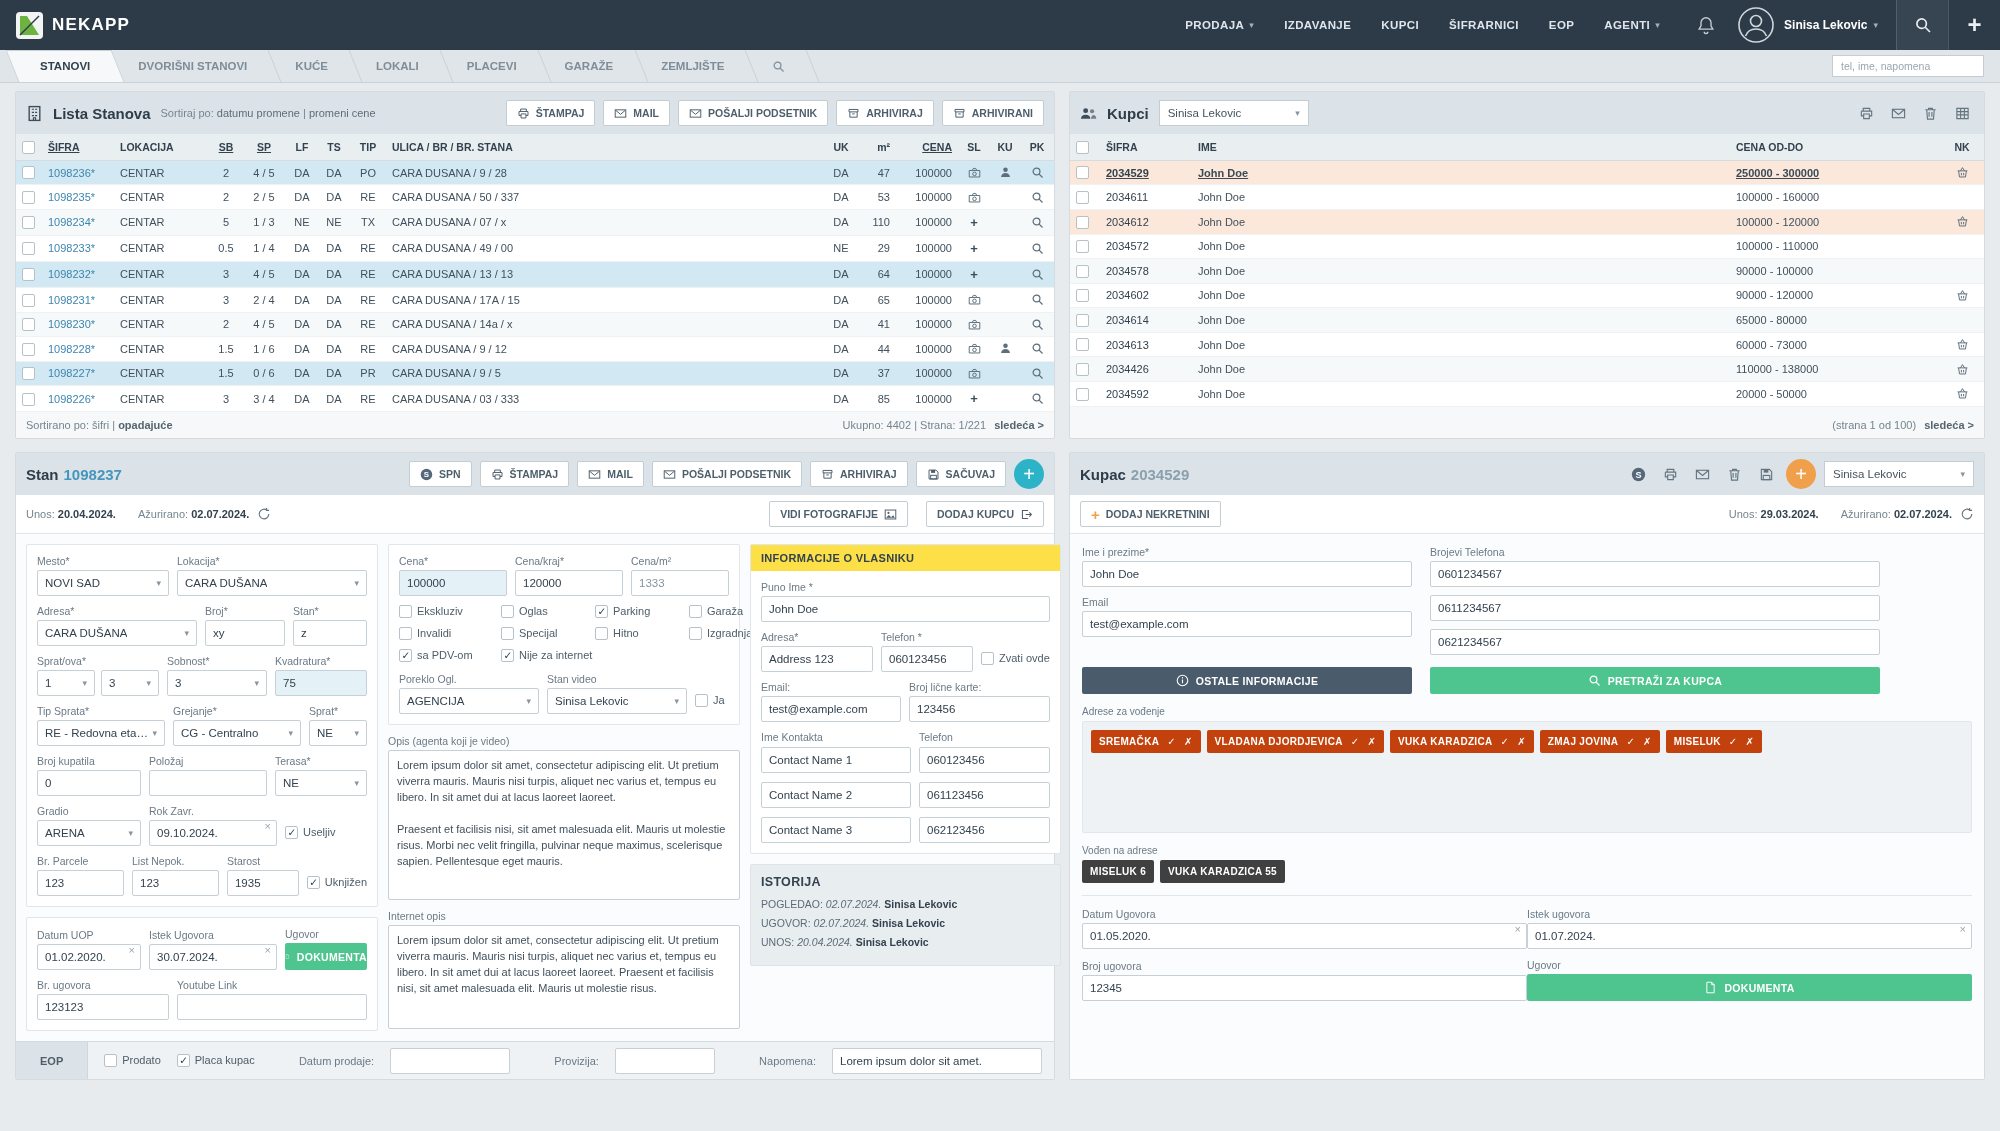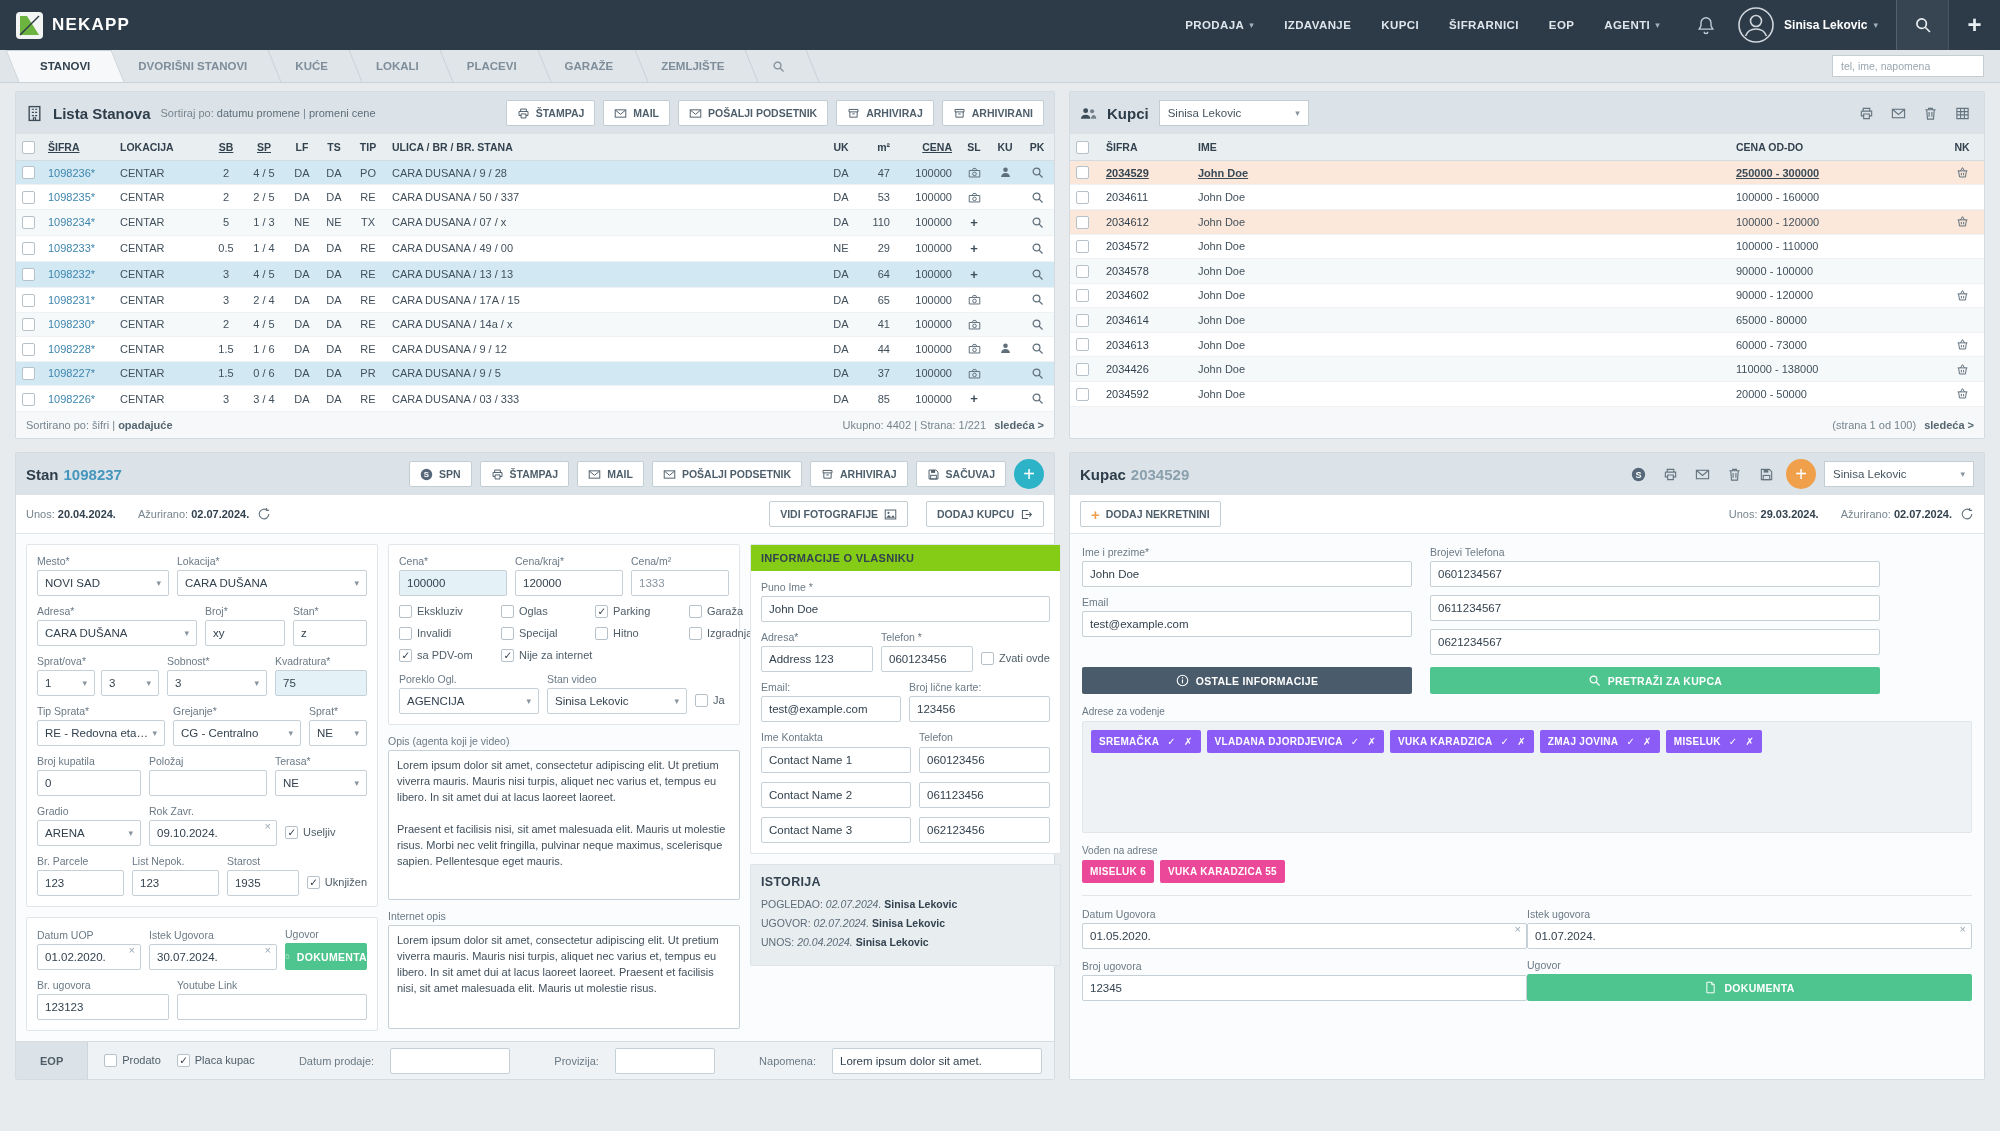--- a/index.html
+++ b/index.html
@@ -118,21 +118,21 @@
 .ta.h105{height:104px}
 .ta::-webkit-scrollbar{width:10px;background:#edf1f3}
 .ta::-webkit-scrollbar-thumb{background:#5c6c78}
 .btn-green{background:#4ec48e;color:#fff;border:none;height:27px;font-size:10.5px;font-weight:bold;display:inline-flex;align-items:center;justify-content:center;gap:7px;cursor:pointer;border-radius:2px;font-family:inherit;letter-spacing:.3px}
 .btn-green svg{width:13px;height:13px}
 .btn-dark{background:#4a5b6c;color:#fff;border:none;height:27px;font-size:10.5px;font-weight:bold;display:inline-flex;align-items:center;justify-content:center;gap:7px;cursor:pointer;border-radius:2px;font-family:inherit;letter-spacing:.3px}
 .btn-dark svg{width:13px;height:13px}
 
 
 .ownerbox{border:1px solid #e0e6ea;background:#fff;padding-bottom:10px;border-radius:2px}
-.owner-head{background:#84cc16;font-size:11px;font-weight:bold;color:#33424f;padding:7px 10px;margin-bottom:10px;letter-spacing:.3px}
+.owner-head{background:#fde047;font-size:11px;font-weight:bold;color:#33424f;padding:7px 10px;margin-bottom:10px;letter-spacing:.3px}
 .ownerbox .inner{padding:0 10px}
 .contacts-head{display:flex;gap:8px;font-size:10.5px;color:#6b7a86;margin:4px 0 4px}
 .contacts-head .c1{width:150px}
 .istbox{background:#e8edf0;border:1px solid #dde4e9;padding:10px;border-radius:2px}
 .ist-title{font-weight:bold;font-size:12.5px;color:#33424f;margin-bottom:9px;letter-spacing:.3px}
 .ist-row{font-size:10.5px;color:#5c6c78;margin-bottom:7px}
 .ist-row i{margin:0 3px}
 .ist-row b{color:#33424f}
 
 
@@ -142,23 +142,23 @@
 .eopbar .sp{flex:1}
 
 
 .kform{padding:12px;display:flex;flex-direction:column;gap:12px;background:#fbfcfd;flex:1}
 .ktop,.kbtns{display:grid;grid-template-columns:330px 450px;gap:18px}
 .kcol{display:flex;flex-direction:column;gap:9px}
 .phones{display:flex;flex-direction:column;gap:8px}
 .ksec>label{font-size:10px;color:#6b7a86;margin-bottom:4px;display:block}
 .tagbox{background:#eef2f4;border:1px solid #e0e6ea;min-height:112px;padding:8px;display:flex;flex-wrap:wrap;gap:6px;align-content:flex-start;border-radius:2px}
 .tagbox.flat{background:transparent;border:none;min-height:auto;padding:0}
-.tag{background:#8b5cf6;color:#fff;font-size:10px;font-weight:bold;padding:5px 8px;display:inline-flex;align-items:center;gap:8px;border-radius:2px;letter-spacing:.3px;height:23px}
+.tag{background:#c2410c;color:#fff;font-size:10px;font-weight:bold;padding:5px 8px;display:inline-flex;align-items:center;gap:8px;border-radius:2px;letter-spacing:.3px;height:23px}
 .tag .tck,.tag .tx{cursor:pointer;font-size:10px}
-.tag.light{background:#ec4899}
+.tag.light{background:#404040}
 .kbottom{border-top:1px solid #e0e6ea;padding-top:12px;display:flex;flex-direction:column;gap:10px}
 .kbottom .frow{gap:0;margin-bottom:0}
 .kbottom .fld{flex:1}
 </style>
 </head>
 <body>
 
 <nav class="navbar">
   <div class="brand-wrap">
     <span class="logo">

